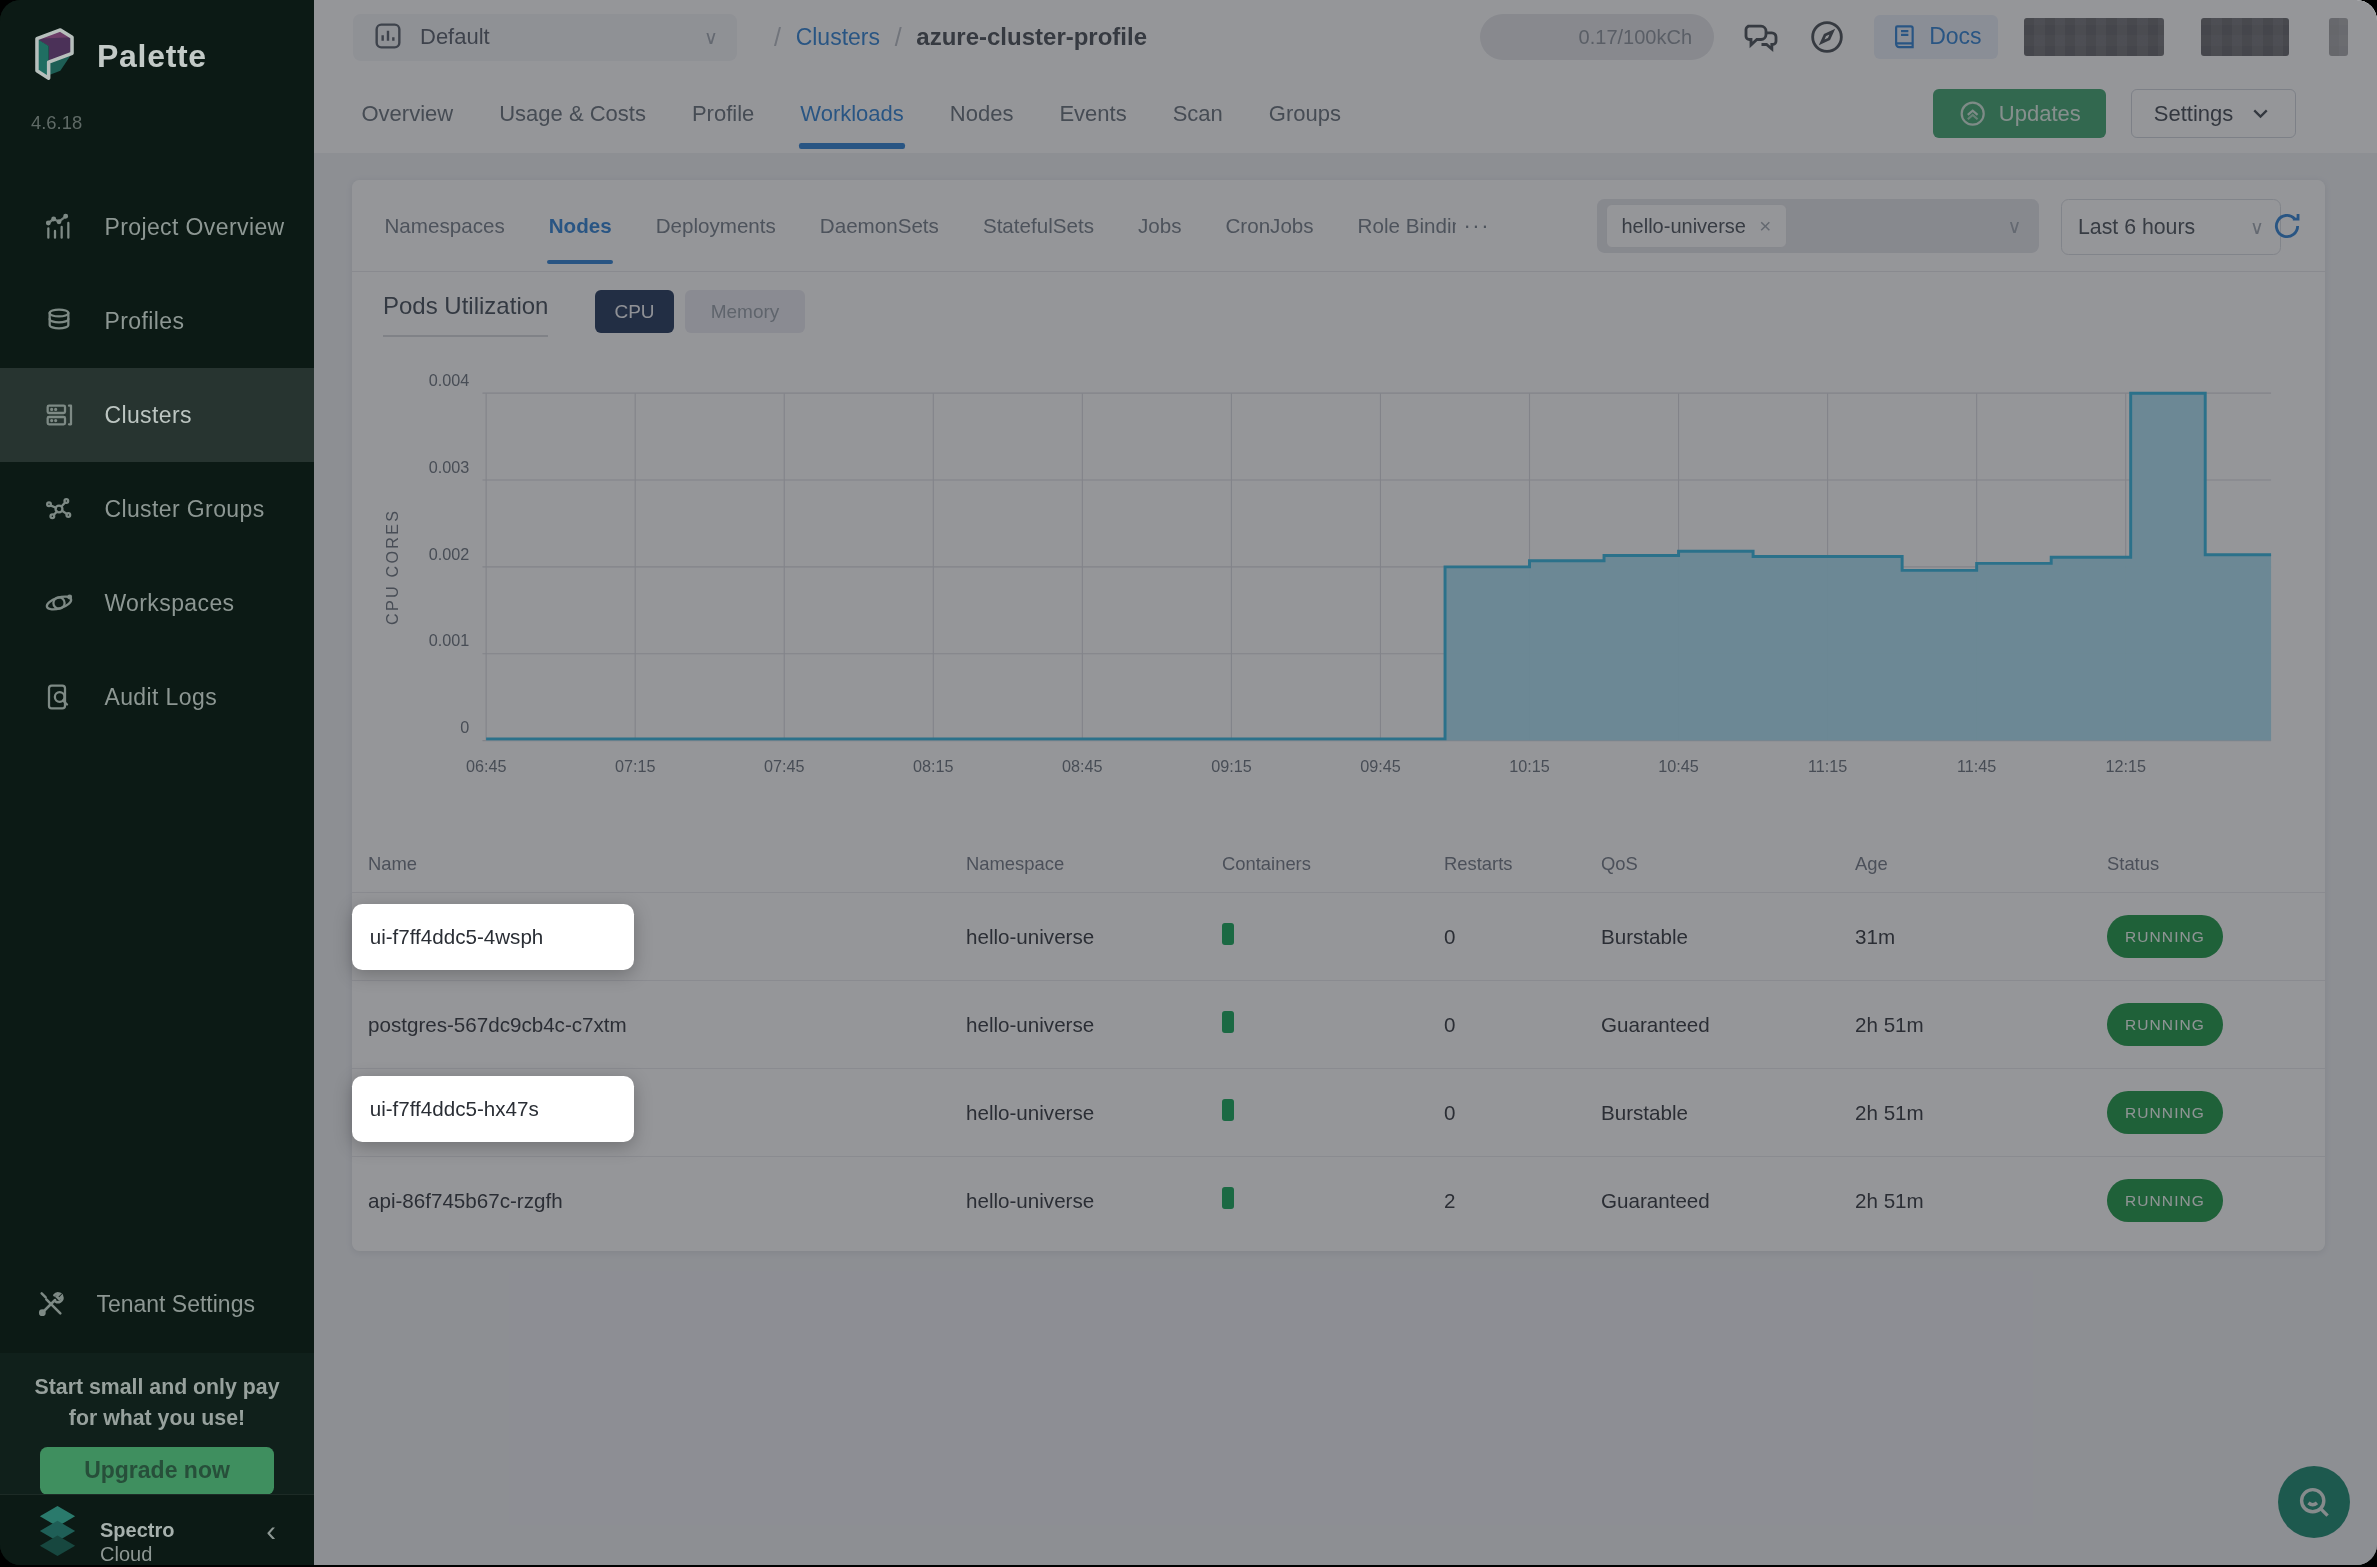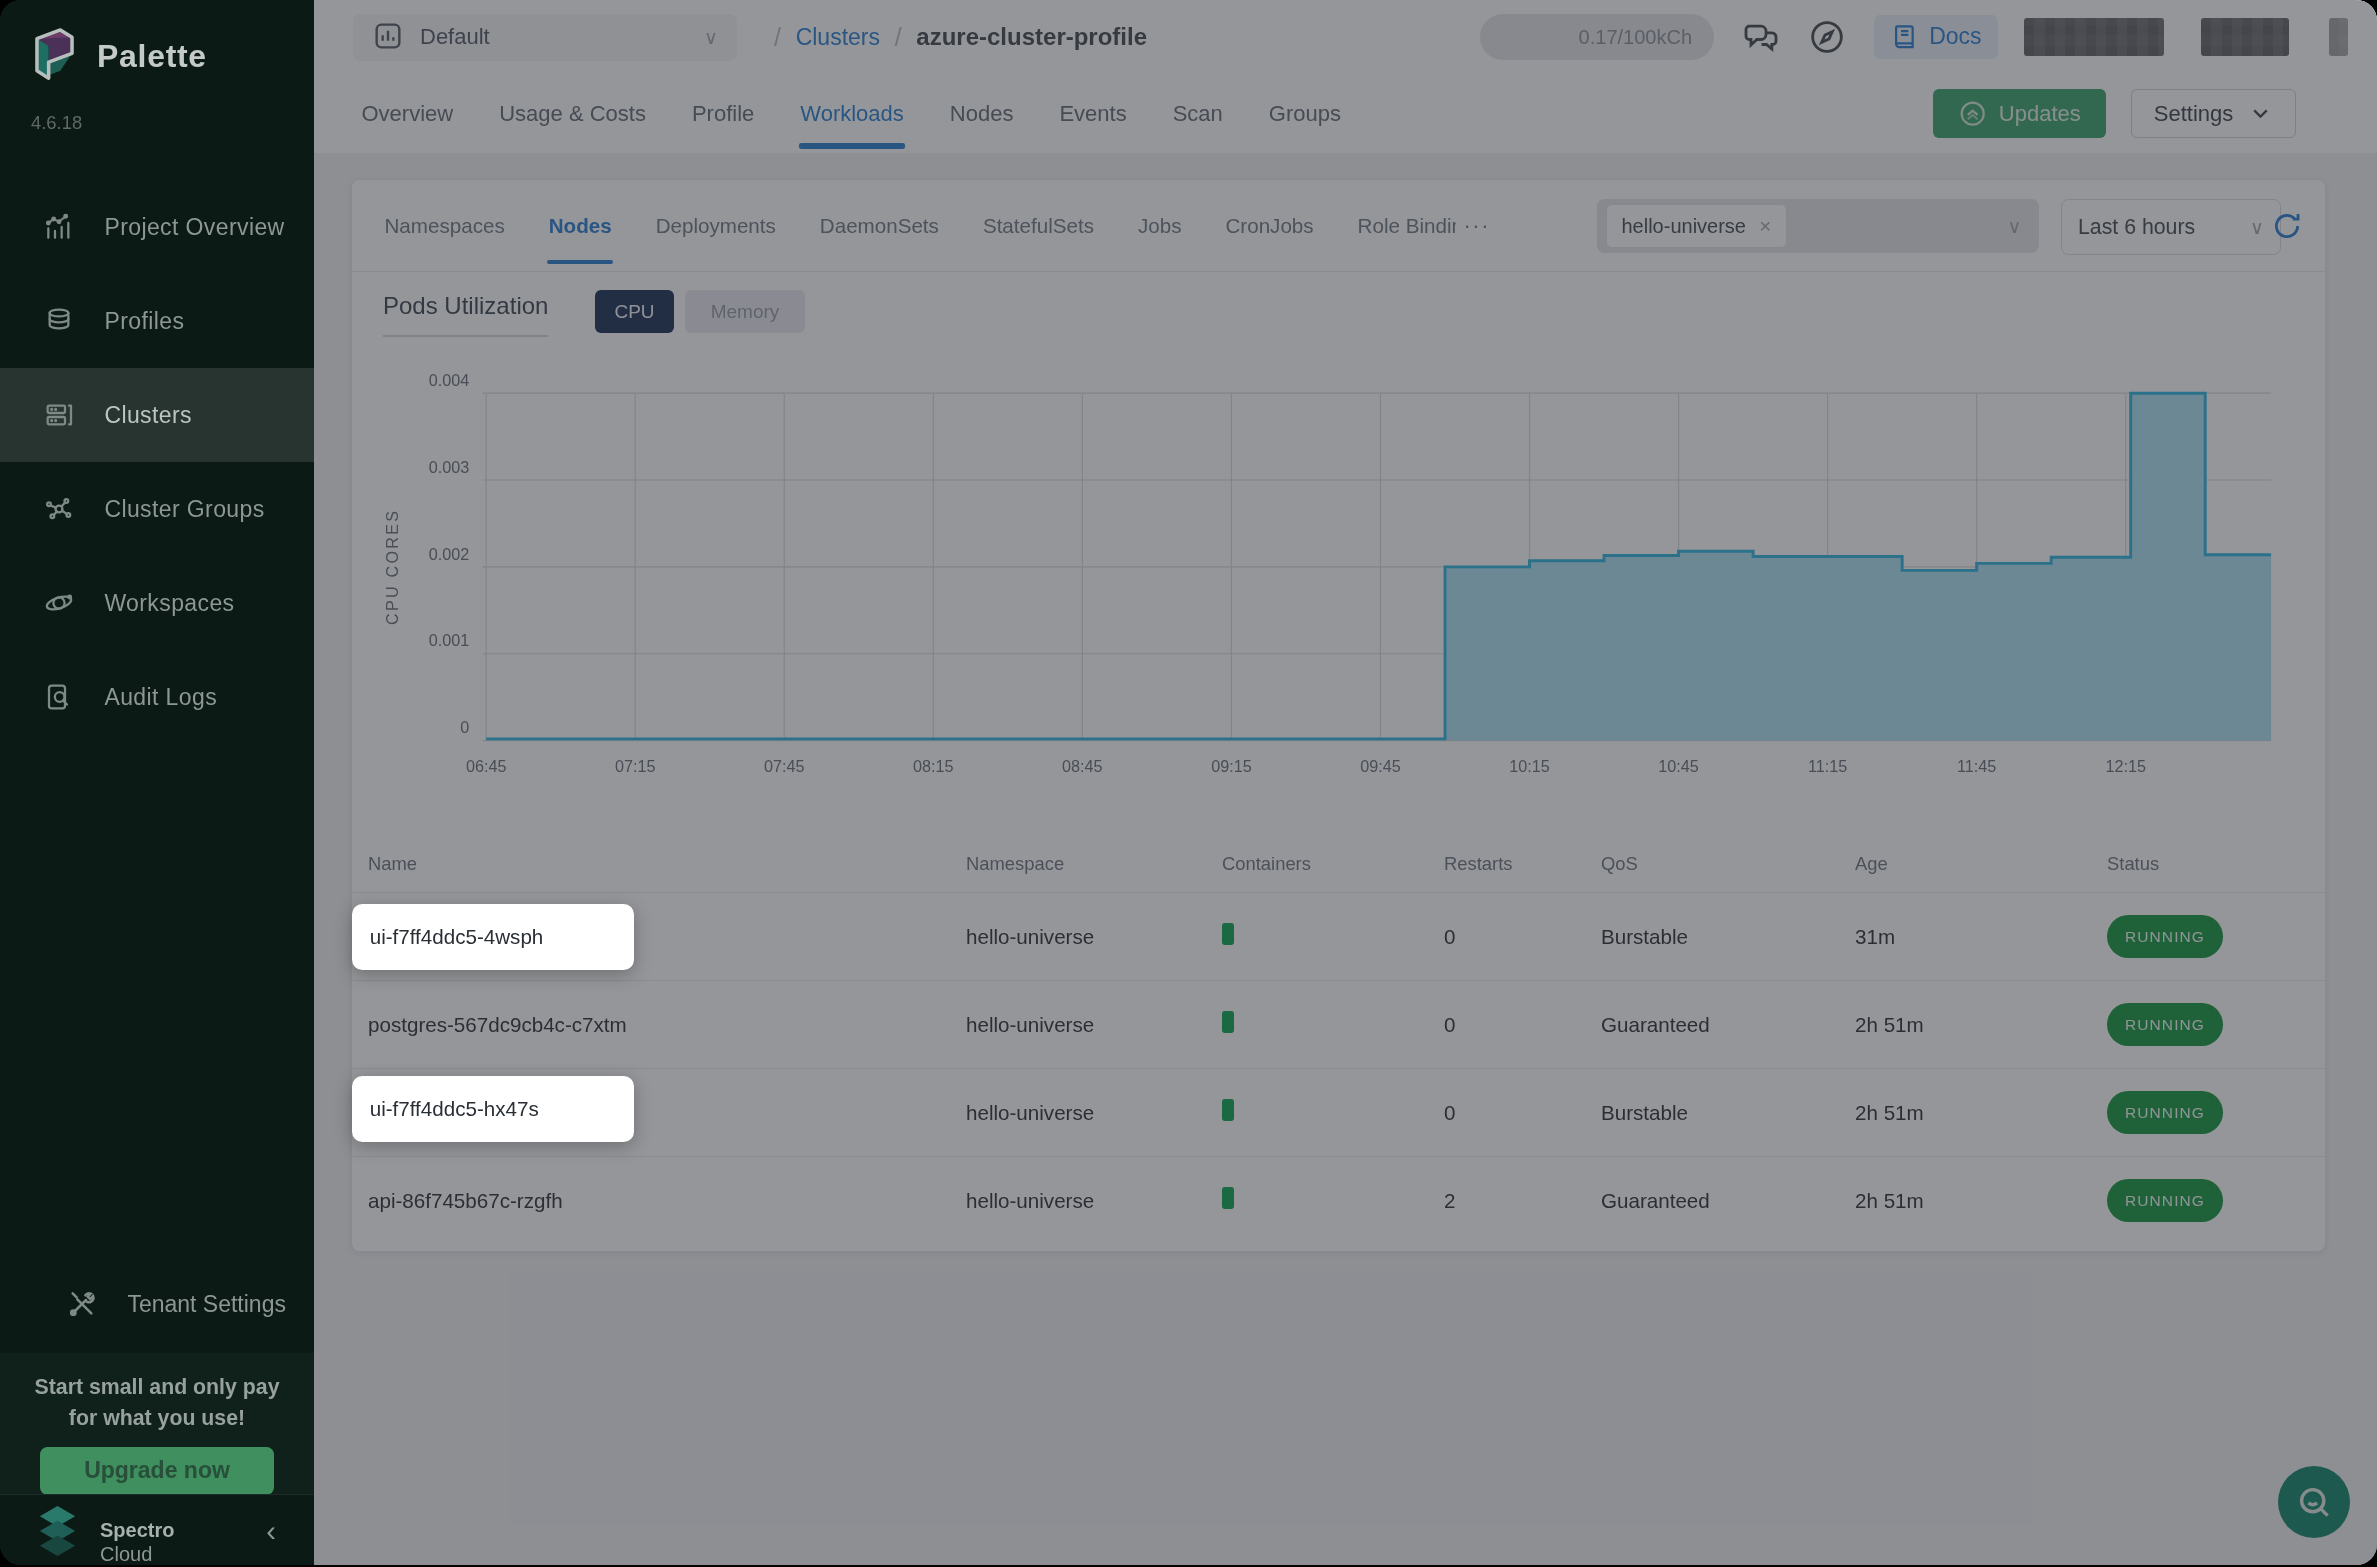--- a/index.html
+++ b/index.html
@@ -10,21 +10,21 @@
   .sidebar{position:absolute;left:0;top:0;width:314px;height:100%;background:#0c1a15;color:#8d9793;}
   .brand-row{position:absolute;left:28px;top:26.5px;display:flex;align-items:center;gap:16px;}
   .brand-name{font-size:32px;font-weight:bold;color:#c3cac7;letter-spacing:0.7px;}
   .version{position:absolute;left:31px;top:112px;font-size:18.4px;color:#5f6a66;}
   .nav{position:absolute;left:0;top:180px;width:100%;}
   .nav-item{height:94px;display:flex;align-items:center;gap:29.4px;padding-left:43px;cursor:pointer;}
   .nav-item .nav-label{font-size:23px;letter-spacing:0.4px;color:#8d9793;}
   .nav-item.active{background:#273430;}
   .nav-item.active .nav-label{color:#bcc5c1;}
   .nav-icon{width:32px;height:32px;color:#7e8a85;flex:0 0 32px;}
-  .tenant{position:absolute;left:0;top:1260px;width:100%;height:88px;display:flex;align-items:center;gap:29.4px;padding-left:66px;cursor:pointer;}
+  .tenant{position:absolute;left:0;top:1260px;width:100%;height:88px;display:flex;align-items:center;gap:29.4px;padding-left:35px;cursor:pointer;}
   .tenant .nav-label{font-size:23px;color:#8d9793;}
   .promo{position:absolute;left:0;top:1353px;width:100%;height:141px;background:#10201b;text-align:center;}
   .promo-text{margin-top:19px;font-size:21.3px;line-height:31px;color:#97a19d;font-weight:bold;}
   .upgrade-btn{margin-top:13.2px;display:inline-block;background:#3f8f5f;color:#274f3a;font-size:23px;font-weight:bold;padding:10.3px 44px;border-radius:7.4px;border:none;cursor:pointer;}
   .side-footer{position:absolute;left:0;top:1494px;width:100%;height:71px;border-top:0.7px solid #1d2b26;display:flex;align-items:center;}
   .sc-logo{margin-left:34px;}
   .sc-name{margin-left:19px;font-size:20px;line-height:23.6px;color:#8d9793;margin-top:25px;}
   .sc-name b{color:#a7b1ad;}
   .collapse{margin-left:auto;margin-right:38px;font-size:29.4px;color:#8d9793;cursor:pointer;}
 

